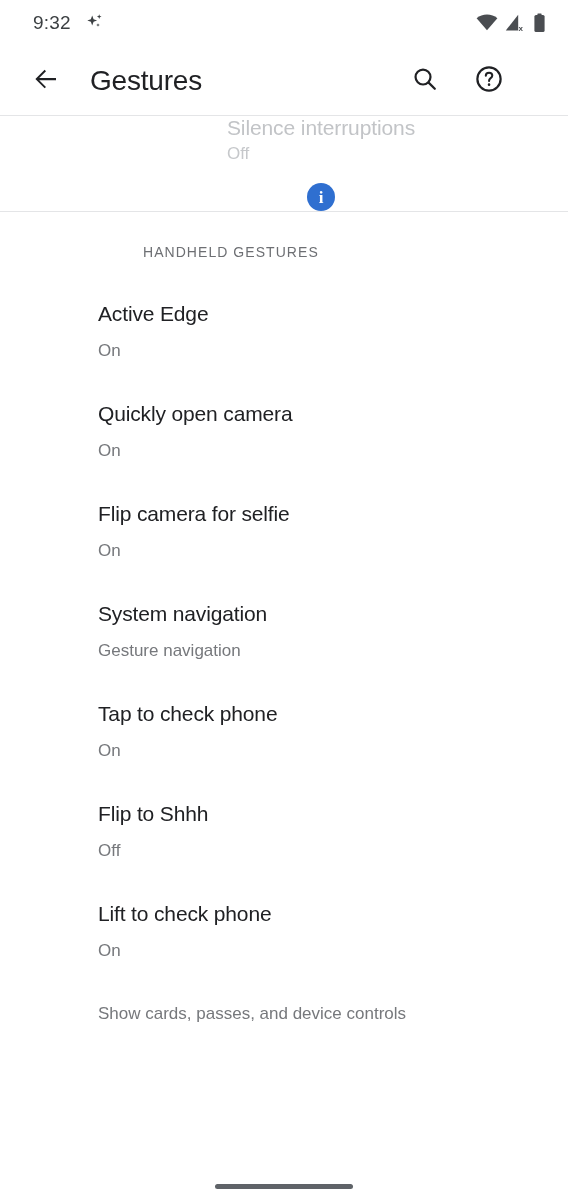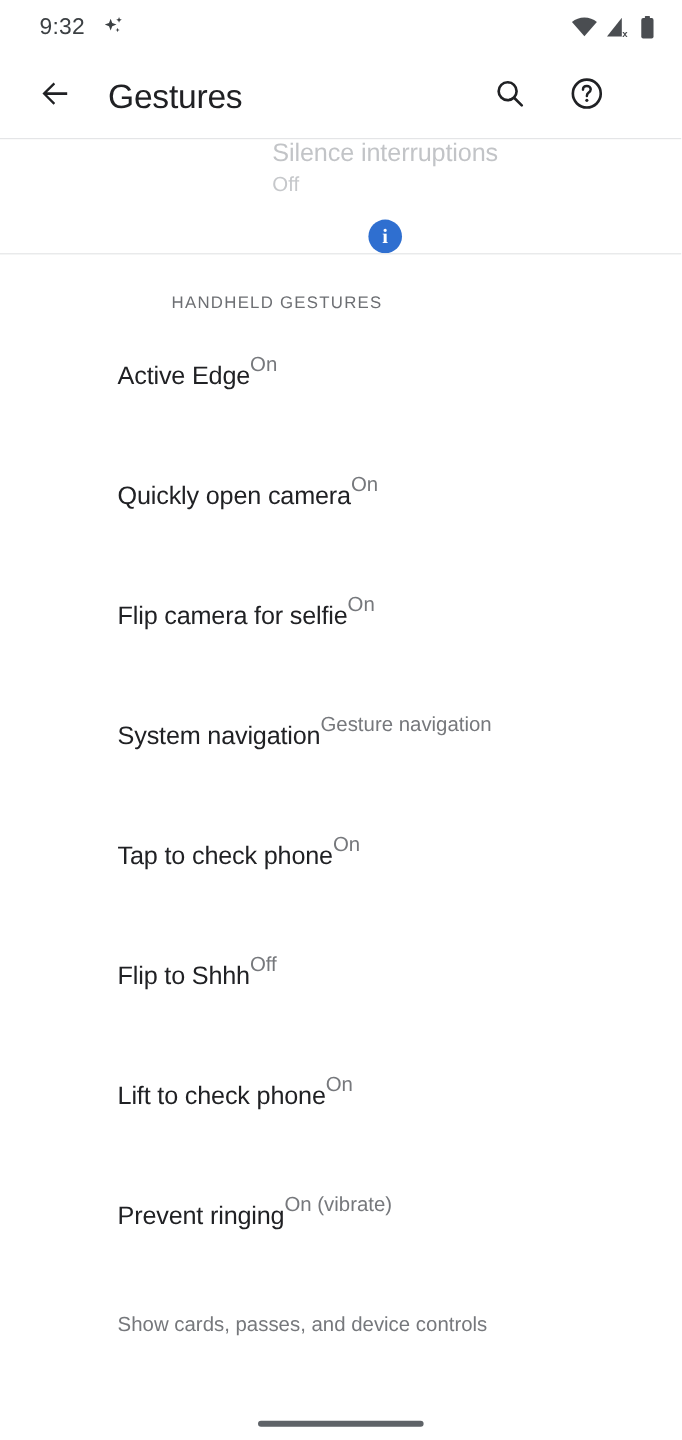--- a/index.html
+++ b/index.html
@@ -151,37 +151,37 @@
   #pref-list {
     position: absolute;
     top: 290px; left: 0;
     width: 568px;
   }
   .pref-item {
     height: 100px;
     padding-left: 98px;
     padding-right: 30px;
     display: flex;
-    flex-direction: row;
+    flex-direction: column;
     justify-content: flex-start;
     cursor: pointer;
   }
   .pref-title {
     font-size: 21px;
     color: #202124;
     letter-spacing: -0.15px;
     line-height: 26px;
     margin-top: 11px;
     white-space: nowrap;
   }
   .pref-summary {
     font-size: 17px;
     color: #76787c;
     line-height: 22px;
-    margin-top: 3px;
+    margin-top: 13px;
     white-space: nowrap;
   }
 
   
   .nav-pill {
     position: absolute;
     left: 50%;
     transform: translateX(-50%);
     bottom: 11px;
     width: 138px;
@@ -296,23 +296,19 @@
       </div>
       <div class="pref-item">
         <div class="pref-title">Flip to Shhh</div>
         <div class="pref-summary">Off</div>
       </div>
       <div class="pref-item">
         <div class="pref-title">Lift to check phone</div>
         <div class="pref-summary">On</div>
       </div>
       <div class="pref-item">
-        <div class="pref-title">Prevent ringing</div>
-        <div class="pref-summary">On (vibrate)</div>
-      </div>
-      <div class="pref-item">
         <div class="pref-summary">Show cards, passes, and device controls</div>
       </div>
     </div>
 
   <div class="nav-pill"></div>
 
 </div>
 
 </body></html>

